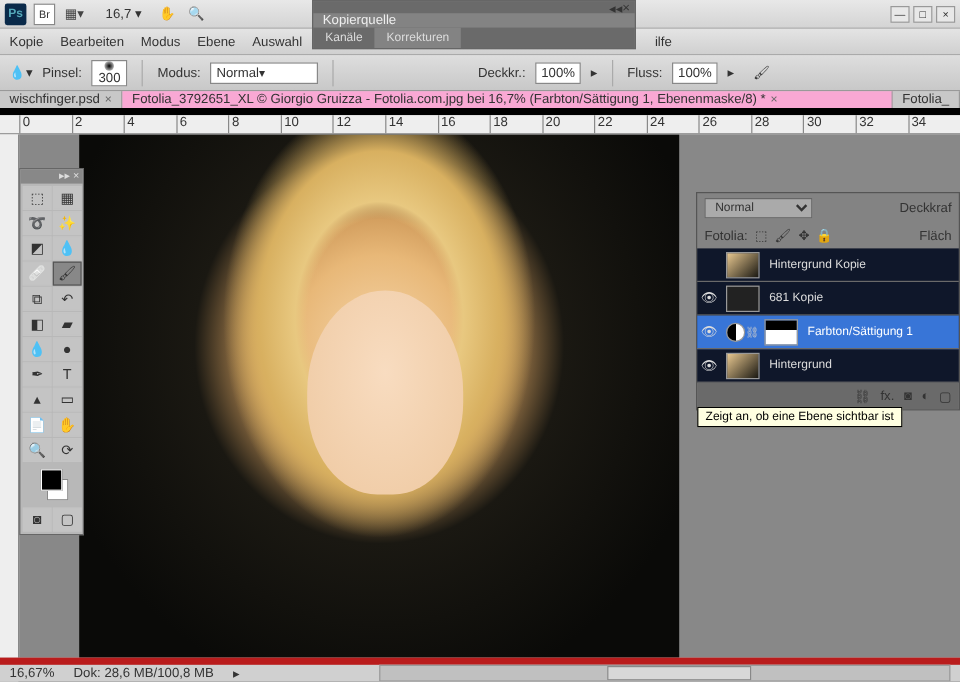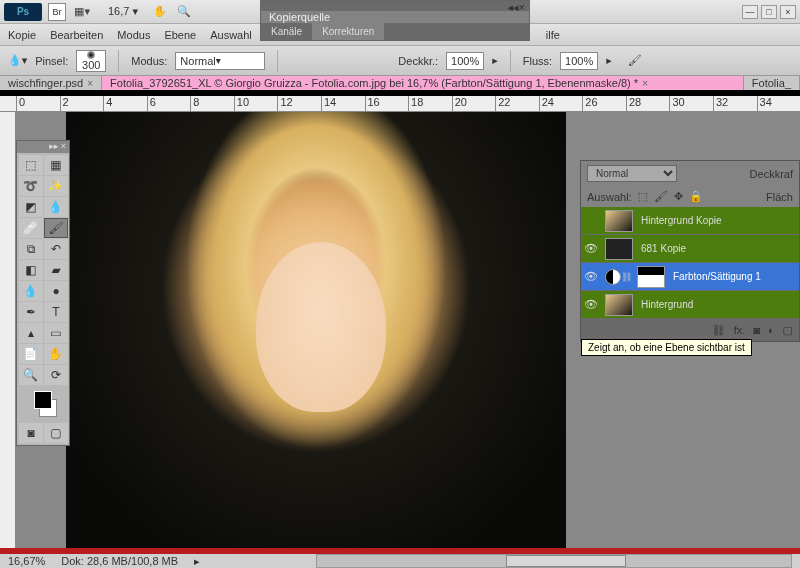--- a/index.html
+++ b/index.html
@@ -1,18 +1,18 @@
 <!DOCTYPE html>
 <html><head>
 <meta charset="utf-8">
 <style>
 *{margin:0;padding:0;box-sizing:border-box;font-family:"Segoe UI",Tahoma,sans-serif;font-size:11px;color:#333}
 body{background:#d0d0d0;width:800px;height:568px;overflow:hidden;position:relative}
 .topbar{height:24px;background:linear-gradient(#e8e8e8,#d4d4d4);display:flex;align-items:center;padding:0 4px;border-bottom:1px solid #aaa}
-.topbar .ps{width:38px;height:18px;background:#0a2a4a;border-radius:2px;color:#5ab;font-weight:bold;display:flex;align-items:center;justify-content:center;font-size:10px;margin-right:6px}
+.topbar .ps{width:18px;height:18px;background:#0a2a4a;border-radius:2px;color:#5ab;font-weight:bold;display:flex;align-items:center;justify-content:center;font-size:10px;margin-right:6px}
 .topbar .br{width:18px;height:18px;background:#fff;border:1px solid #888;display:flex;align-items:center;justify-content:center;font-weight:normal;font-size:9px;margin-right:6px}
 .topbar .icon{width:20px;height:18px;display:flex;align-items:center;justify-content:center;margin-right:4px;color:#444}
 .topbar .zoom{margin:0 12px}
 .topbar .spacer{flex:1}
 .topbar .workspace{font-weight:bold;color:#333;margin-right:10px}
 .topbar .winctl{width:16px;height:14px;border:1px solid #999;margin-left:3px;display:flex;align-items:center;justify-content:center;font-size:9px;background:#e8e8e8}
 .floatpanel{position:absolute;top:0;left:260px;width:270px;background:#838383;border:1px solid #666;z-index:5}
 .floatpanel .hdr{height:10px;background:#6a6a6a;display:flex;justify-content:flex-end;padding:0 4px;color:#ccc;font-size:8px}
 .floatpanel .title{padding:0 8px;color:#eee;font-size:11px}
 .floatpanel .tabs{display:flex;background:#6a6a6a}
@@ -44,21 +44,21 @@
 .tool.active{background:#888;border:1px solid #555}
 .swatches{padding:4px;display:flex;flex-direction:column;align-items:center}
 .swatches .fg{width:18px;height:18px;background:#000;border:1px solid #fff;position:relative;z-index:1}
 .swatches .bg{width:18px;height:18px;background:#fff;border:1px solid #888;margin-top:-10px;margin-left:10px}
 .layerspanel{position:absolute;right:0;top:160px;width:220px;background:#838383;border:1px solid #555;z-index:4}
 .layerspanel .tabs{display:flex;background:#6a6a6a}
 .layerspanel .tab{padding:4px 10px;color:#ddd;font-size:11px}
 .layerspanel .tab.active{background:#838383;color:#fff}
 .layerspanel .row{display:flex;align-items:center;padding:4px 6px;gap:6px;color:#ddd;font-size:10px}
 .layerspanel select{background:#aaa;border:1px solid #666;font-size:10px;padding:1px 4px;width:90px}
-.layerlist{background:#4d7c0f}
+.layerlist{background:#0f172a}
 .layer{display:flex;align-items:center;height:28px;border-bottom:1px solid #6a6a6a}
 .layer.sel{background:#3875d7;color:#fff}
 .layer .eye{width:20px;display:flex;align-items:center;justify-content:center;font-size:11px;color:#ddd}
 .layer .thumb{width:28px;height:22px;background:#222;border:1px solid #999;margin:0 4px}
 .layer .thumb.img{background:linear-gradient(135deg,#e8c890,#1a1812)}
 .layer .thumb.mask2{background:linear-gradient(#000 40%,#fff 40%)}
 .layer .name{flex:1;color:#ddd;font-size:10px;padding-left:4px}
 .layer.sel .name{color:#fff}
 .layer .adj{width:16px;height:16px;border-radius:50%;background:linear-gradient(90deg,#000 50%,#fff 50%);border:1px solid #999;margin-left:4px}
 .layer .link{width:12px;color:#ccc;font-size:9px}
@@ -213,21 +213,21 @@
   </div>
 </div>
 
 <div class="layerspanel">
   <div class="row">
     <select><option>Normal</option></select>
     <span style="flex:1"></span>
     <span>Deckkraf</span>
   </div>
   <div class="row">
-    <span>Auswahl:</span>
+    <span>Fotolia:</span>
     <span>⬚</span>
     <span>🖌</span>
     <span>✥</span>
     <span>🔒</span>
     <span style="flex:1"></span>
     <span>Fläch</span>
   </div>
   <div class="layerlist">
     <div class="layer">
       <div class="eye"></div>

